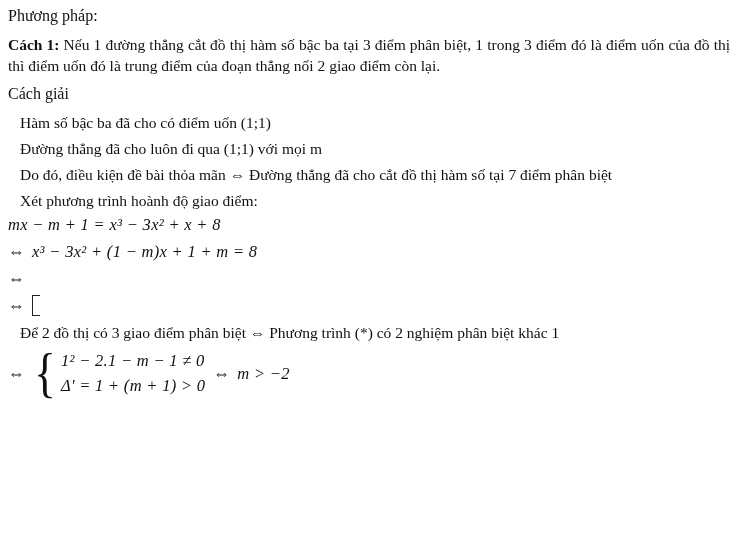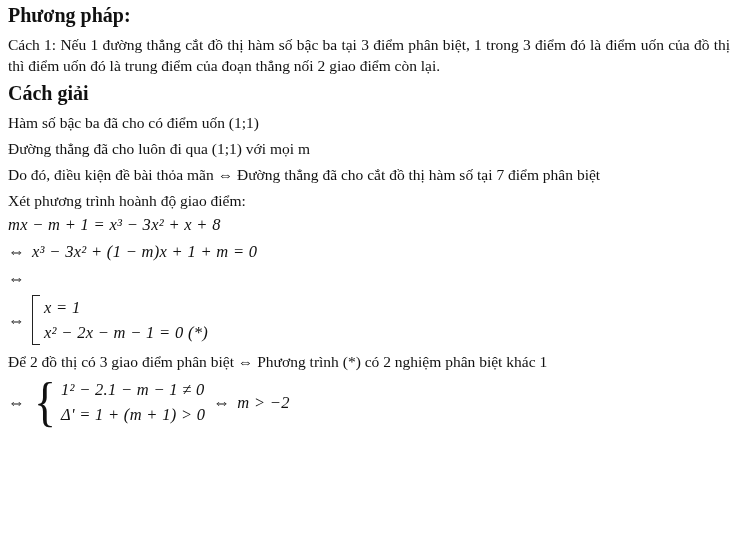--- a/index.html
+++ b/index.html
@@ -13,31 +13,31 @@
   .doc {
     box-sizing: border-box;
     width: 738px;
     padding: 5px 8px 0 8px;
     font-family: "Liberation Serif", "DejaVu Serif", serif;
     color: #111111;
     font-size: 15.5px;
     line-height: 21px;
   }
   .heading {
-    font-weight: bold;
-    font-size: 20px;
+    font-weight: normal;
+    font-size: 16px;
     margin: 0 0 8px 0;
   }
   .para {
     text-align: justify;
     margin: 0 0 7px 0;
   }
-  .para .label { font-weight: normal; }
+  .para .label { font-weight: bold; }
   .line {
-    margin: 0 0 5px 0;
+    margin: 0 0 5px 12px;
   }
   .eq {
     display: flex;
     align-items: center;
     margin: 2px 0 6px 0;
     font-size: 16.5px;
   }
   .math {
     font-style: italic;
     letter-spacing: 0.3px;
@@ -91,34 +91,30 @@
   <p class="line">Đường thẳng đã cho luôn đi qua (1;1) với mọi m</p>
   <p class="line">Do đó, điều kiện đề bài thỏa mãn ⇔ Đường thẳng đã cho cắt đồ thị hàm số tại 7 điểm phân biệt</p>
   <p class="line tight">Xét phương trình hoành độ giao điểm:</p>
 
   <div class="eq">
     <span class="math">mx − m + 1 = x³ − 3x² + x + 8</span>
   </div>
 
   <div class="eq">
     <span class="arrow">⇔</span>
-    <span class="math">x³ − 3x² + (1 − m)x + 1 + m = 0</span>
+    <span class="math">x³ − 3x² + (1 − m)x + 1 + m = 8</span>
   </div>
 
   <div class="eq">
     <span class="arrow">⇔</span>
   </div>
 
   <div class="eq">
     <span class="arrow">⇔</span>
     <div class="cases-bracket"></div>
-    <div class="col">
-      <span class="math">x = 1</span>
-      <span class="math">x² − 2x − m − 1 = 0  (*)</span>
-    </div>
   </div>
 
   <p class="line">Để 2 đồ thị có 3 giao điểm phân biệt ⇔ Phương trình (*) có 2 nghiệm phân biệt khác 1</p>
 
   <div class="eq">
     <span class="arrow">⇔</span>
     <span class="brace">{</span>
     <div class="col">
       <span class="math">1² − 2.1 − m − 1 ≠ 0</span>
       <span class="math">Δ' = 1 + (m + 1) &gt; 0</span>

